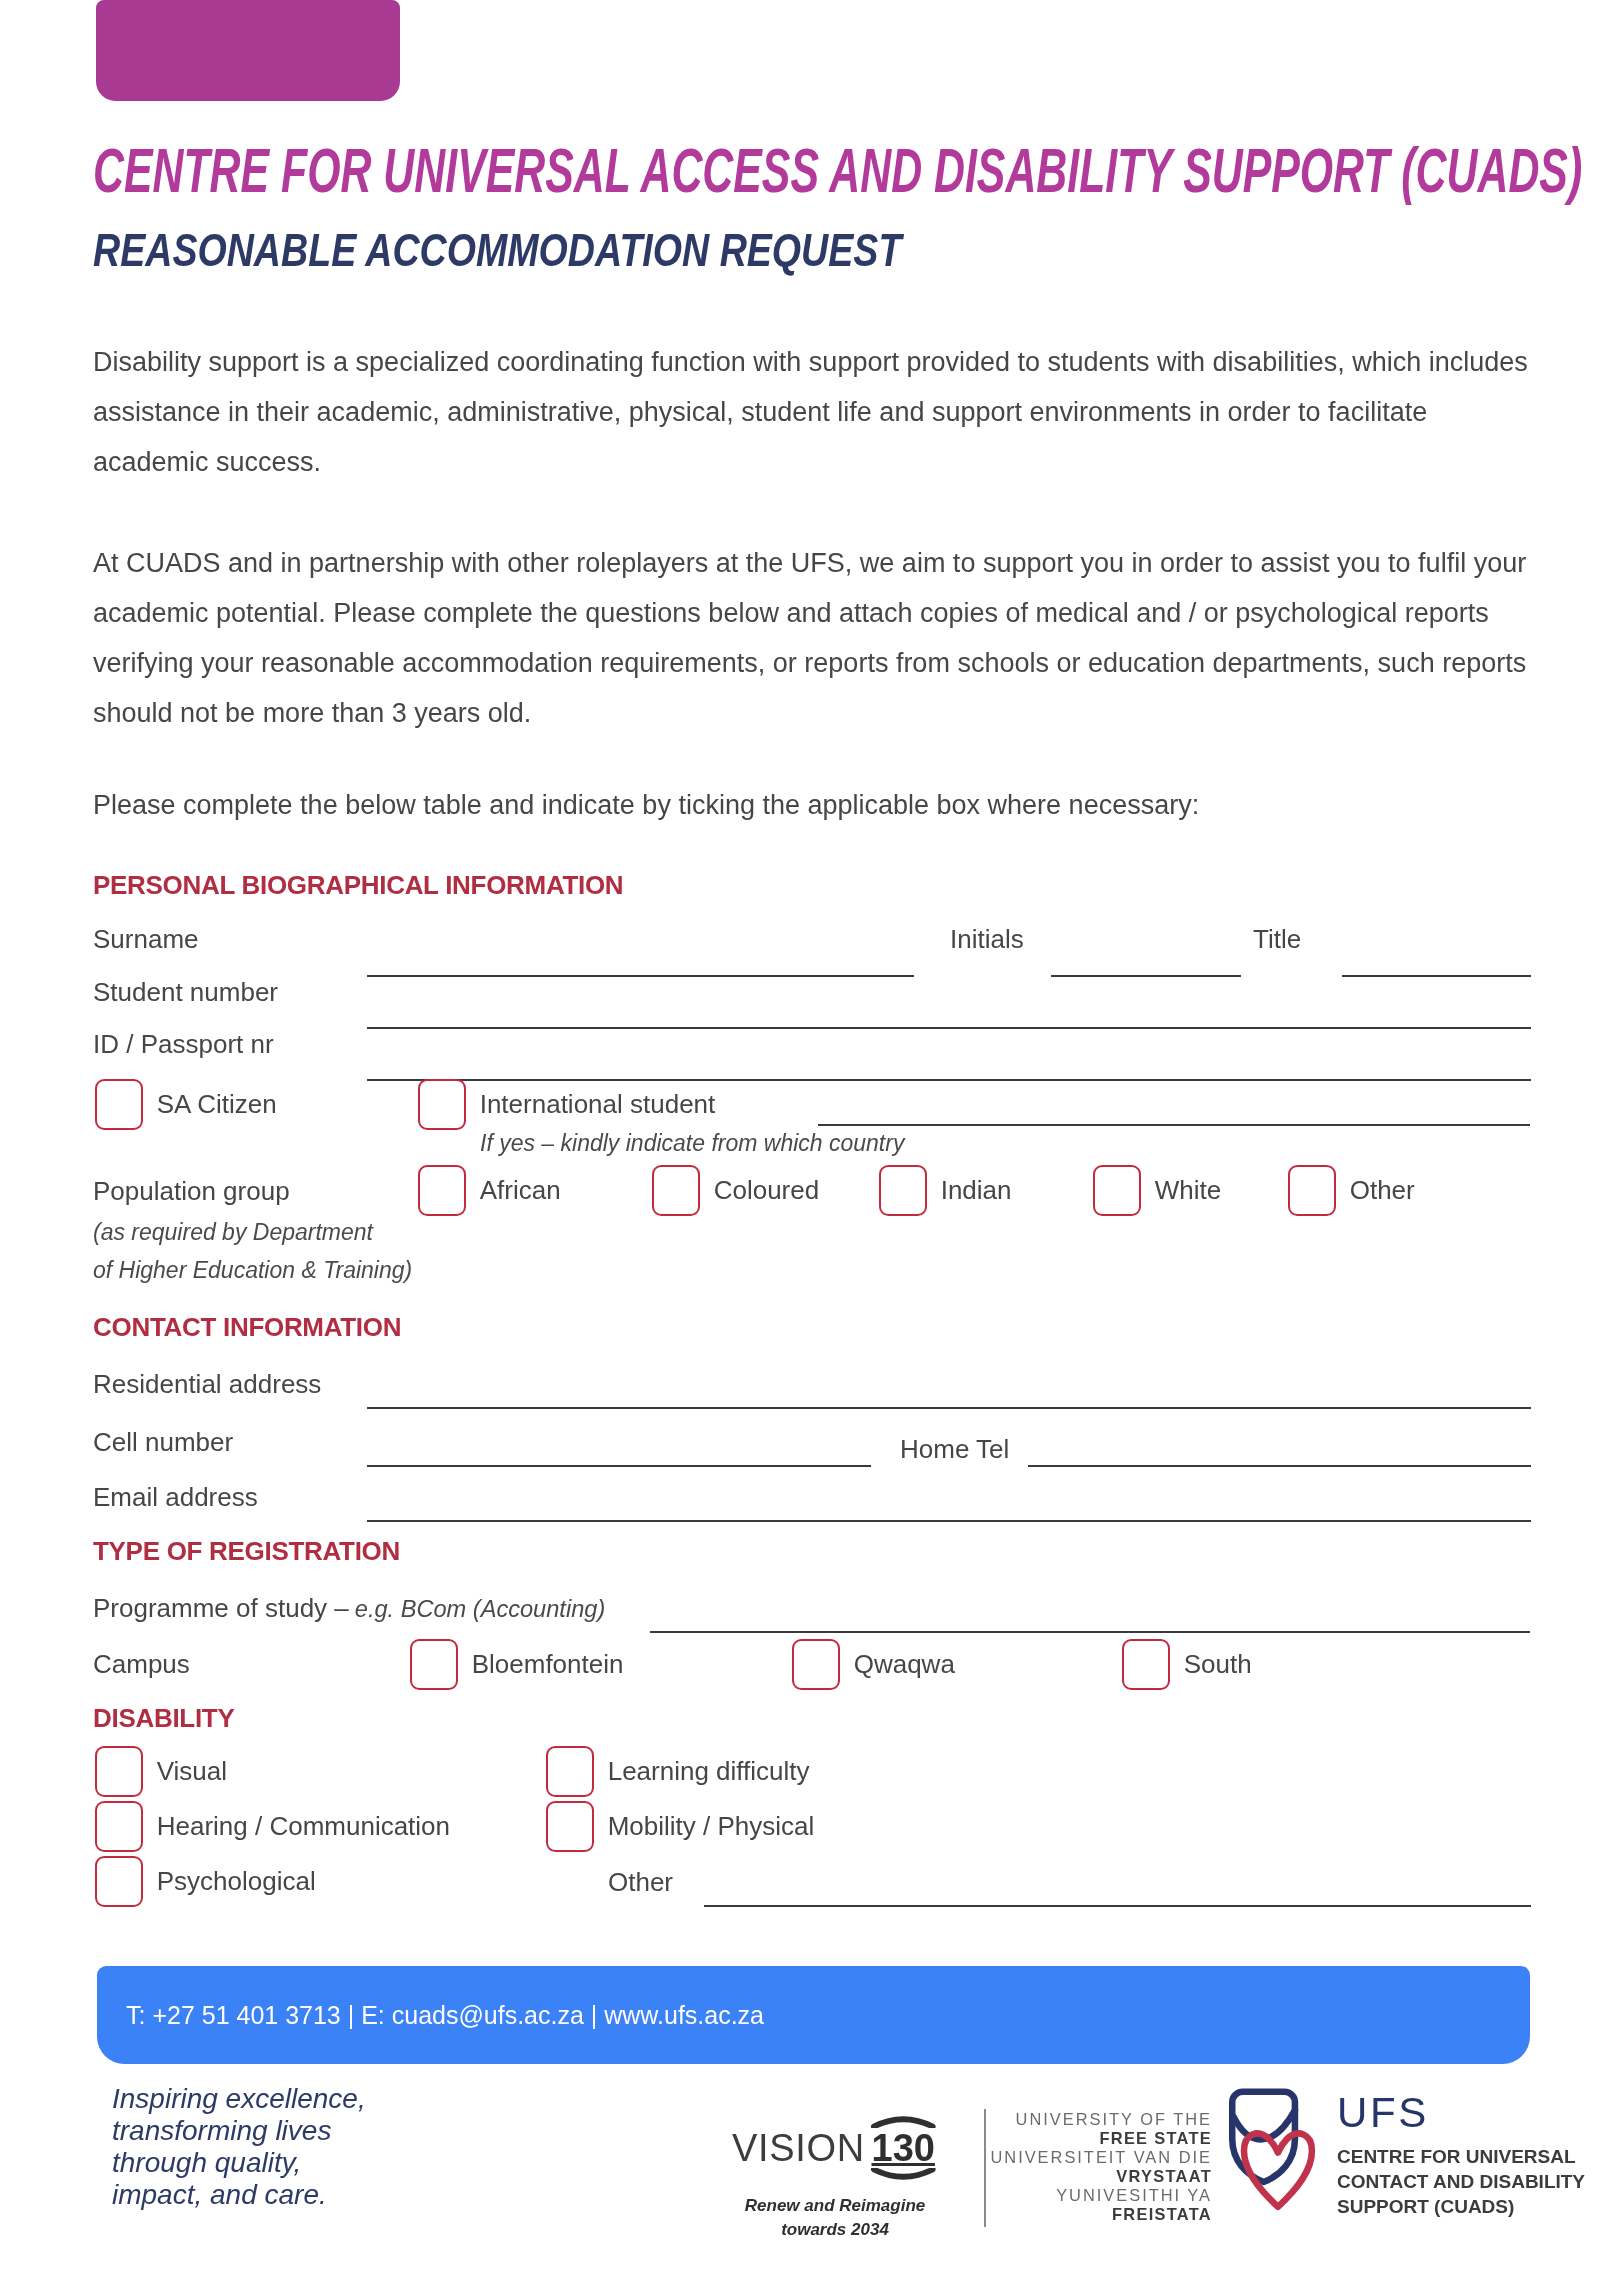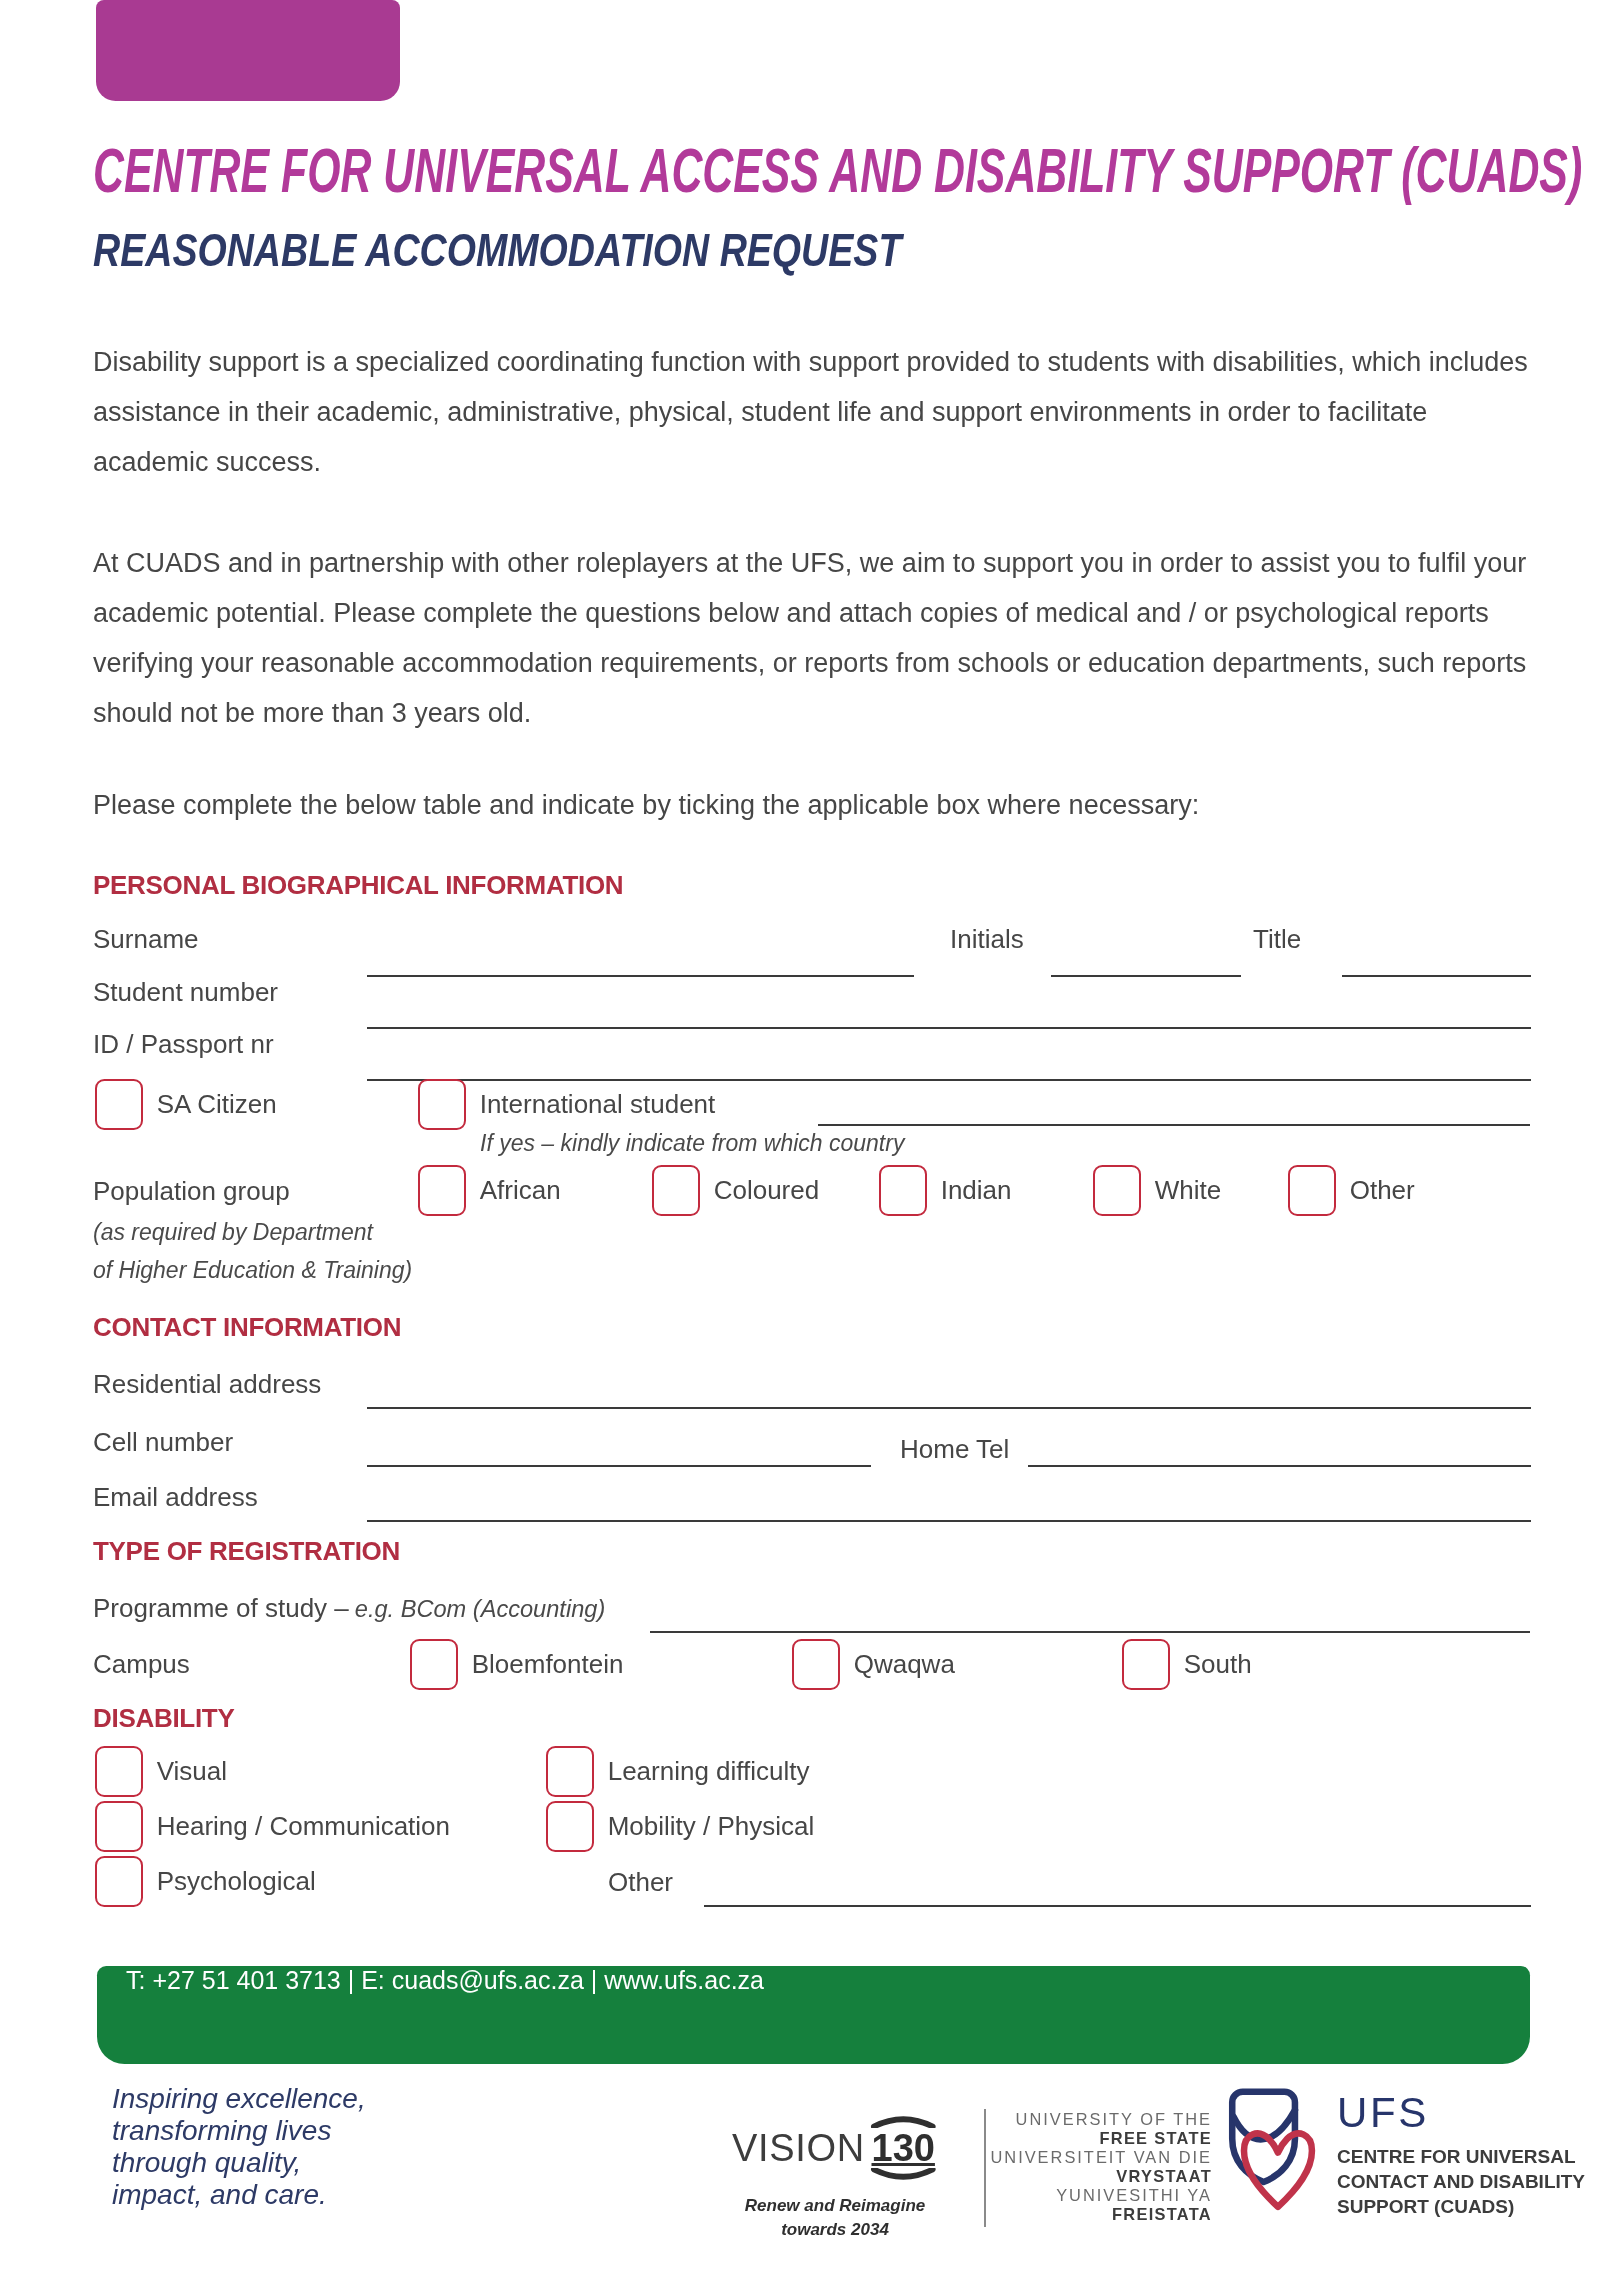--- a/index.html
+++ b/index.html
@@ -56,22 +56,22 @@
   .ci .lbl2{font-size:26px;color:#464646;white-space:nowrap;}
   #ci-sa{left:95px;top:1079px;} #ci-intl{left:418px;top:1079px;}
   #ci-african{left:418px;top:1165px;} #ci-coloured{left:652px;top:1165px;}
   #ci-indian{left:879px;top:1165px;} #ci-white{left:1093px;top:1165px;} #ci-other-pop{left:1288px;top:1165px;}
   #ci-bloem{left:410px;top:1639px;} #ci-qwaqwa{left:792px;top:1639px;} #ci-south{left:1122px;top:1639px;}
   #ci-visual{left:95px;top:1746px;} #ci-learning{left:546px;top:1746px;}
   #ci-hearing{left:95px;top:1801px;} #ci-mobility{left:546px;top:1801px;}
   #ci-psych{left:95px;top:1856px;}
 
   
-  #footer-bar{position:absolute;left:97px;top:1966px;width:1433px;height:98px;background:#15803d;
-      border-radius:9.2px 9.2px 27.5px 27.5px;display:flex;box-sizing:border-box;padding-left:29px;}
+  #footer-bar{position:absolute;left:97px;top:1966px;width:1433px;height:98px;background:#3b82f6;
+      border-radius:9.2px 9.2px 27.5px 27.5px;display:flex;align-items:center;box-sizing:border-box;padding-left:29px;}
   #footer-bar .ft{color:#ffffff;font-size:25px;white-space:nowrap;}
 
   
   #motto{position:absolute;left:112px;top:2083px;font-size:28px;font-style:italic;color:#2D3A66;line-height:32px;}
   #vision{position:absolute;left:732px;top:2129px;display:flex;align-items:center;}
   #vision .v-word{font-size:38px;color:#3d3d3d;letter-spacing:0.7px;line-height:1;}
   #vision .v130{position:relative;font-size:38px;font-weight:bold;color:#2f2f2f;line-height:1;padding:0 2.6px;margin-left:3.9px;text-decoration:underline;}
   #vision .arc{position:absolute;left:0;width:100%;height:13px;}
   #vision .arc.top{top:-14.4px;} #vision .arc.bot{bottom:-14.4px;}
   #vision-sub{position:absolute;left:727px;top:2194px;width:216px;text-align:center;

